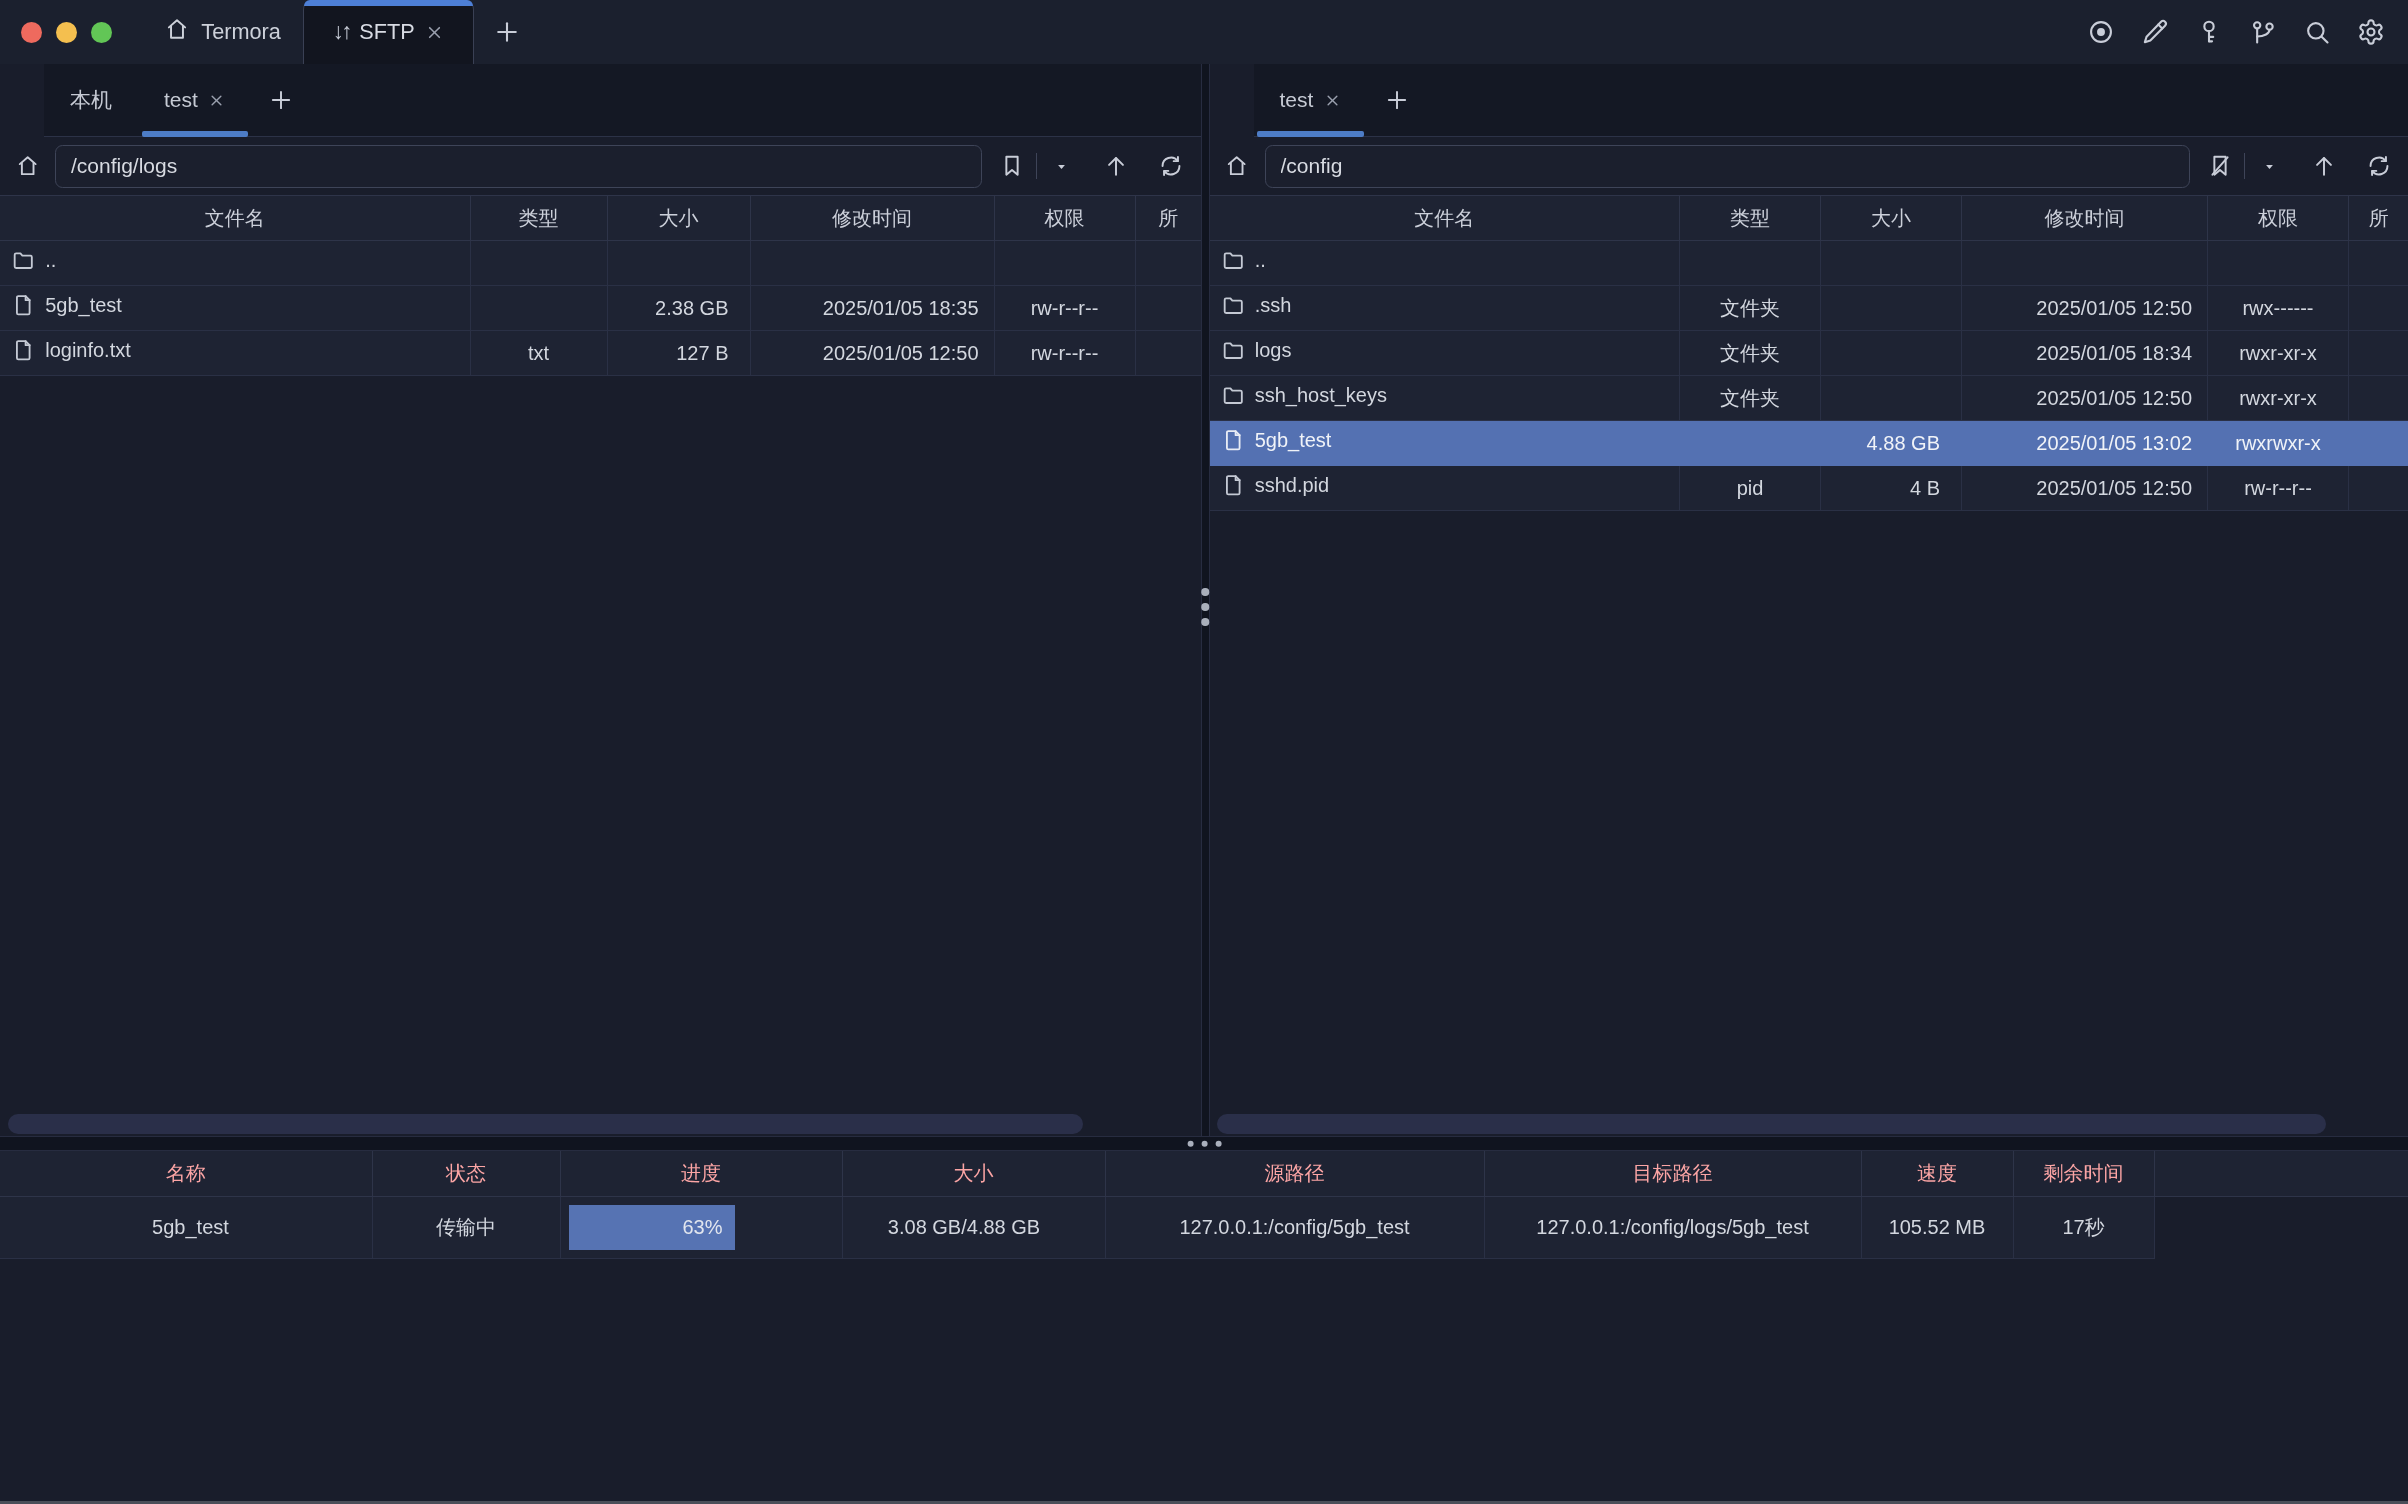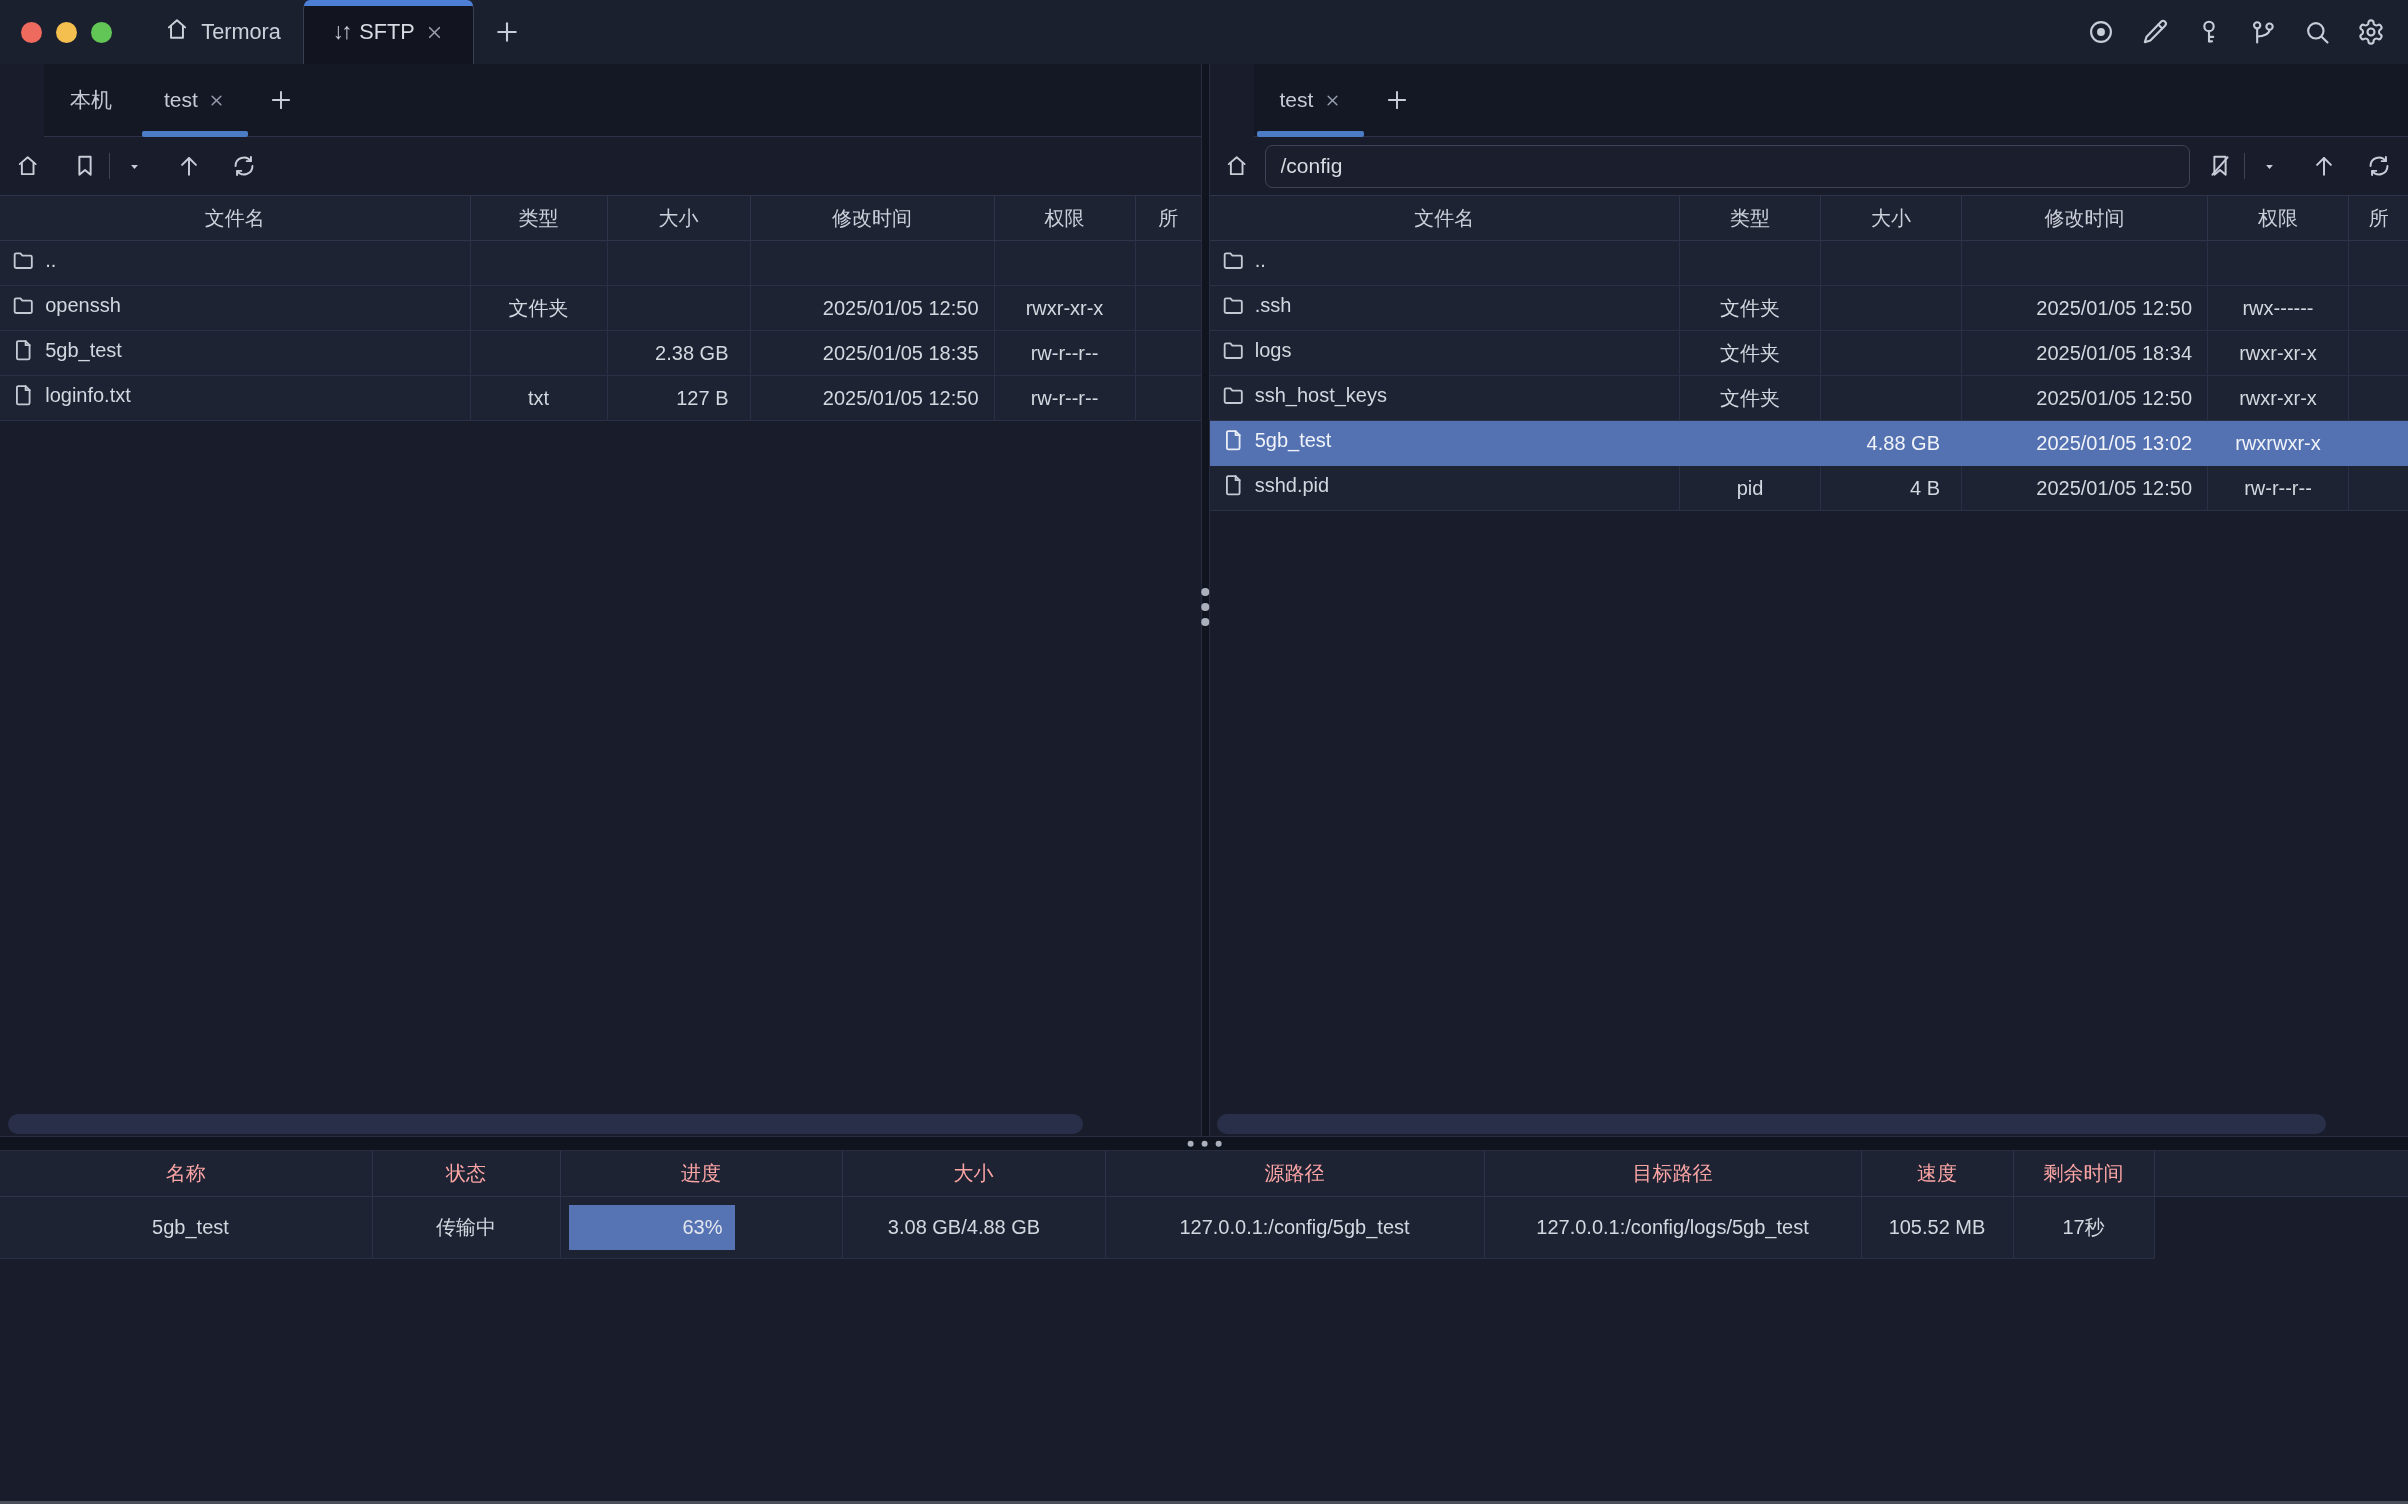--- a/index.html
+++ b/index.html
@@ -192,20 +192,21 @@
             </svg>
           </button>
       </div>
       <div class="toolbar">
         <button class="icon-btn home-btn" id="left-home">
             <svg viewBox="0 0 24 24" fill="none" stroke="currentColor" stroke-width="1.8" stroke-linecap="round" stroke-linejoin="round">
               <path d="M4.5 10.5 12 4l7.5 6.5"></path>
               <path d="M6.5 9.3V20h11V9.3"></path>
             </svg>
           </button>
+        <input class="path-input" value="/config/logs" style="">
         <div class="tool-cluster">
           <button class="icon-btn" id="left-bookmark">
               <svg viewBox="0 0 24 24" fill="none" stroke="currentColor" stroke-width="1.8" stroke-linecap="round" stroke-linejoin="round">
                 <path d="M6.8 3.5h10.4V20l-5.2-4.4L6.8 20z"></path>
               </svg>
             </button>
           <span class="sep"></span>
           <button class="icon-btn caret" id="left-caret">
               <svg viewBox="0 0 24 24" fill="none" stroke="currentColor" stroke-width="1.8" stroke-linecap="round" stroke-linejoin="round">
                 <path d="M7.2 10h9.6L12 15.6z" fill="currentColor" stroke="none"></path>
@@ -251,30 +252,20 @@
             </thead>
             <tbody>
               <tr>
                 <td class="c-name"><span class="fic"><svg viewBox="0 0 24 24" fill="none" stroke="currentColor" stroke-width="1.8" stroke-linecap="round" stroke-linejoin="round">
                       <path d="M3.6 6.6A1.4 1.4 0 0 1 5 5.2h4.2l1.9 2.2H19a1.4 1.4 0 0 1 1.4 1.4v9.4A1.4 1.4 0 0 1 19 19.6H5a1.4 1.4 0 0 1-1.4-1.4z"></path>
                     </svg></span>..</td>
                 <td class="c-type"></td>
                 <td class="c-size"></td>
                 <td class="c-mtime"></td>
                 <td class="c-perm"></td>
-                <td class="c-owner"></td>
-              </tr>
-              <tr>
-                <td class="c-name"><span class="fic"><svg viewBox="0 0 24 24" fill="none" stroke="currentColor" stroke-width="1.8" stroke-linecap="round" stroke-linejoin="round">
-                      <path d="M3.6 6.6A1.4 1.4 0 0 1 5 5.2h4.2l1.9 2.2H19a1.4 1.4 0 0 1 1.4 1.4v9.4A1.4 1.4 0 0 1 19 19.6H5a1.4 1.4 0 0 1-1.4-1.4z"></path>
-                    </svg></span>openssh</td>
-                <td class="c-type">文件夹</td>
-                <td class="c-size"></td>
-                <td class="c-mtime">2025/01/05 12:50</td>
-                <td class="c-perm">rwxr-xr-x</td>
                 <td class="c-owner"></td>
               </tr>
               <tr>
                 <td class="c-name"><span class="fic"><svg viewBox="0 0 24 24" fill="none" stroke="currentColor" stroke-width="1.8" stroke-linecap="round" stroke-linejoin="round">
                       <path d="M14.3 3H7.2a1.4 1.4 0 0 0-1.4 1.4v15.2A1.4 1.4 0 0 0 7.2 21h9.6a1.4 1.4 0 0 0 1.4-1.4V7z"></path>
                       <path d="M14.3 3v4h4"></path>
                     </svg></span>5gb_test</td>
                 <td class="c-type"></td>
                 <td class="c-size">2.38 GB</td>
                 <td class="c-mtime">2025/01/05 18:35</td>

